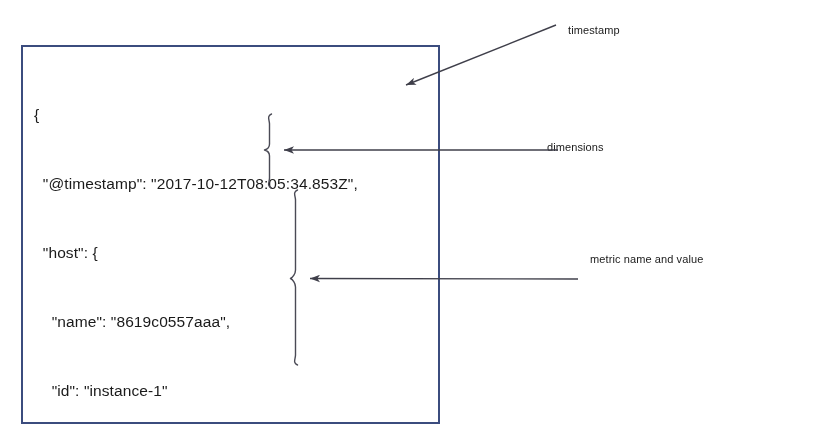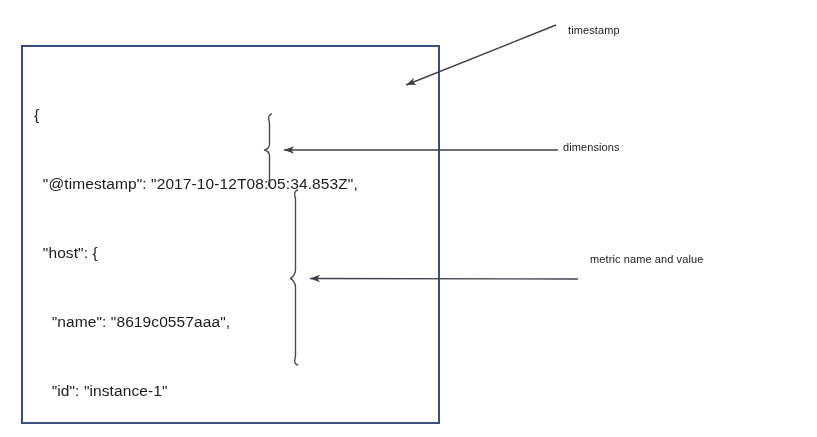--- a/index.html
+++ b/index.html
@@ -47,21 +47,21 @@
   
   .anno-label {
     position: absolute;
     font-family: "Liberation Sans", sans-serif;
     font-size: 11px;
     color: #1a1a1a;
     white-space: nowrap;
     letter-spacing: 0.1px;
   }
   #label-timestamp { left: 568px; top: 24px; }
-  #label-dimensions { left: 563px; top: 141px; text-align: right; }
+  #label-dimensions { left: 547px; top: 141px; text-align: right; }
   #label-metric { left: 590px; top: 253px; }
 
   
   #overlay {
     position: absolute;
     left: 0;
     top: 0;
     width: 817px;
     height: 437px;
     pointer-events: none;

